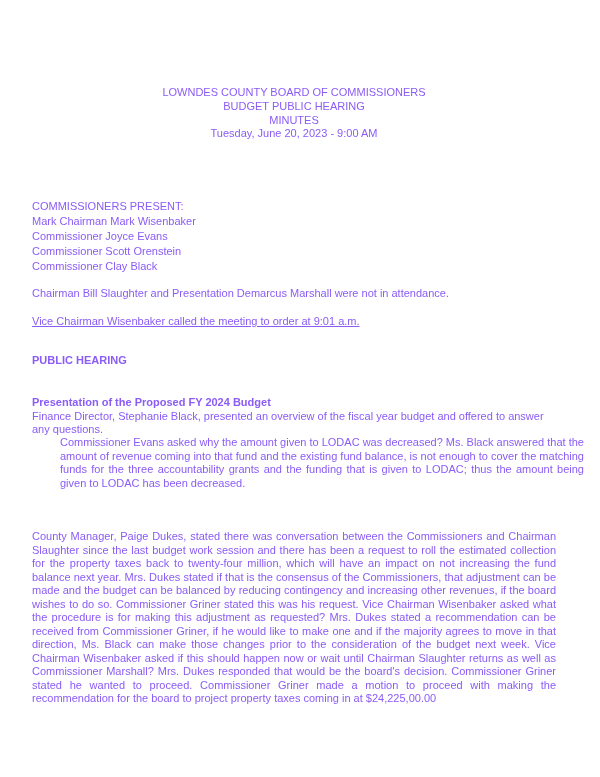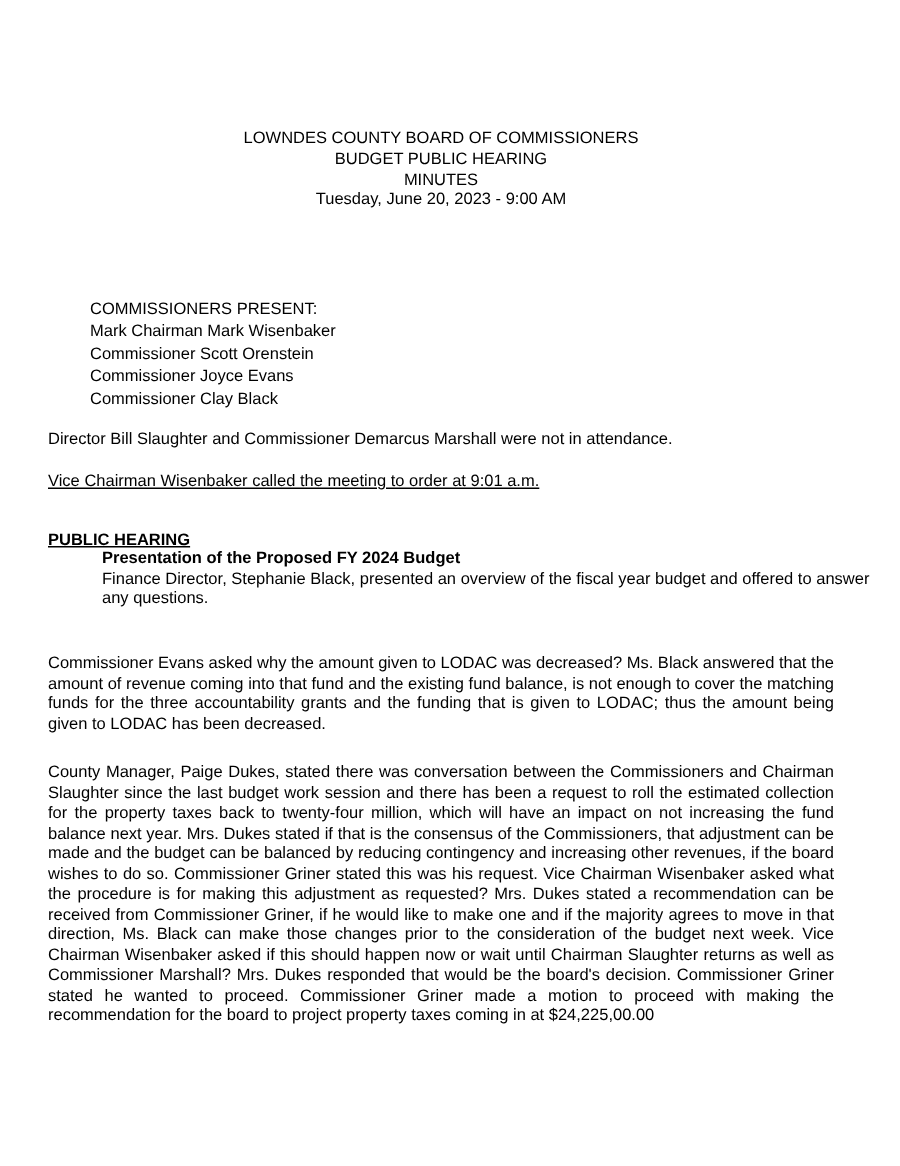--- a/index.html
+++ b/index.html
@@ -6,80 +6,78 @@
     margin: 0;
     padding: 0;
     background: #ffffff;
   }
   .page {
     position: relative;
     width: 600px;
     height: 777px;
     background: #ffffff;
     font-family: "Liberation Sans", sans-serif;
-    color: #000000;
+    color: #8b5cf6;
     overflow: hidden;
   }
   .block {
     position: absolute;
     left: 32px;
     width: 524px;
     font-size: 11px;
     line-height: 13.5px;
   }
   .doc-header {
     top: 86px;
     text-align: center;
     line-height: 13.8px;
   }
   .attendance {
     top: 199px;
     line-height: 15px;
-    margin-left: 28px;
   }
   .absent-note   { top: 287px; }
   .call-to-order { top: 315px; text-decoration: underline; }
   .ph-title {
     top: 354px;
     font-weight: bold;
-    text-decoration: underline;
   }
-  .budget-item { top: 366px; margin-left: 36px; }
+  .budget-item { top: 396px; }
   .budget-item .item-title {
     font-weight: bold;
     display: block;
   }
   .para {
     text-align: justify;
   }
-  .evans-para  { top: 436px; }
-  .county-para { top: 509px; }
+  .evans-para  { top: 436px; margin-left: 28px; }
+  .county-para { top: 530px; }
   .line { display: block; }
 </style>
 </head>
 <body>
 
 <div class="page">
 
   <div class="block doc-header">
     <span class="line">LOWNDES COUNTY BOARD OF COMMISSIONERS</span>
     <span class="line">BUDGET PUBLIC HEARING</span>
     <span class="line">MINUTES</span>
     <span class="line">Tuesday, June 20, 2023 - 9:00 AM</span>
   </div>
 
   <div class="block attendance">
     <span class="line">COMMISSIONERS PRESENT:</span>
     <span class="line">Mark Chairman Mark Wisenbaker</span>
+    <span class="line">Commissioner Joyce Evans</span>
     <span class="line">Commissioner Scott Orenstein</span>
-    <span class="line">Commissioner Joyce Evans</span>
     <span class="line">Commissioner Clay Black</span>
   </div>
 
-  <div class="block absent-note">Director Bill Slaughter and Commissioner Demarcus Marshall were not in attendance.</div>
+  <div class="block absent-note">Chairman Bill Slaughter and Presentation Demarcus Marshall were not in attendance.</div>
 
   <div class="block call-to-order">Vice Chairman Wisenbaker called the meeting to order at 9:01 a.m.</div>
 
   <div class="block ph-title">PUBLIC HEARING</div>
 
   <div class="block budget-item">
     <span class="item-title">Presentation of the Proposed FY 2024 Budget</span>
     <span class="para">Finance Director, Stephanie Black, presented an overview of the fiscal year budget and offered to answer any questions.</span>
   </div>
 

